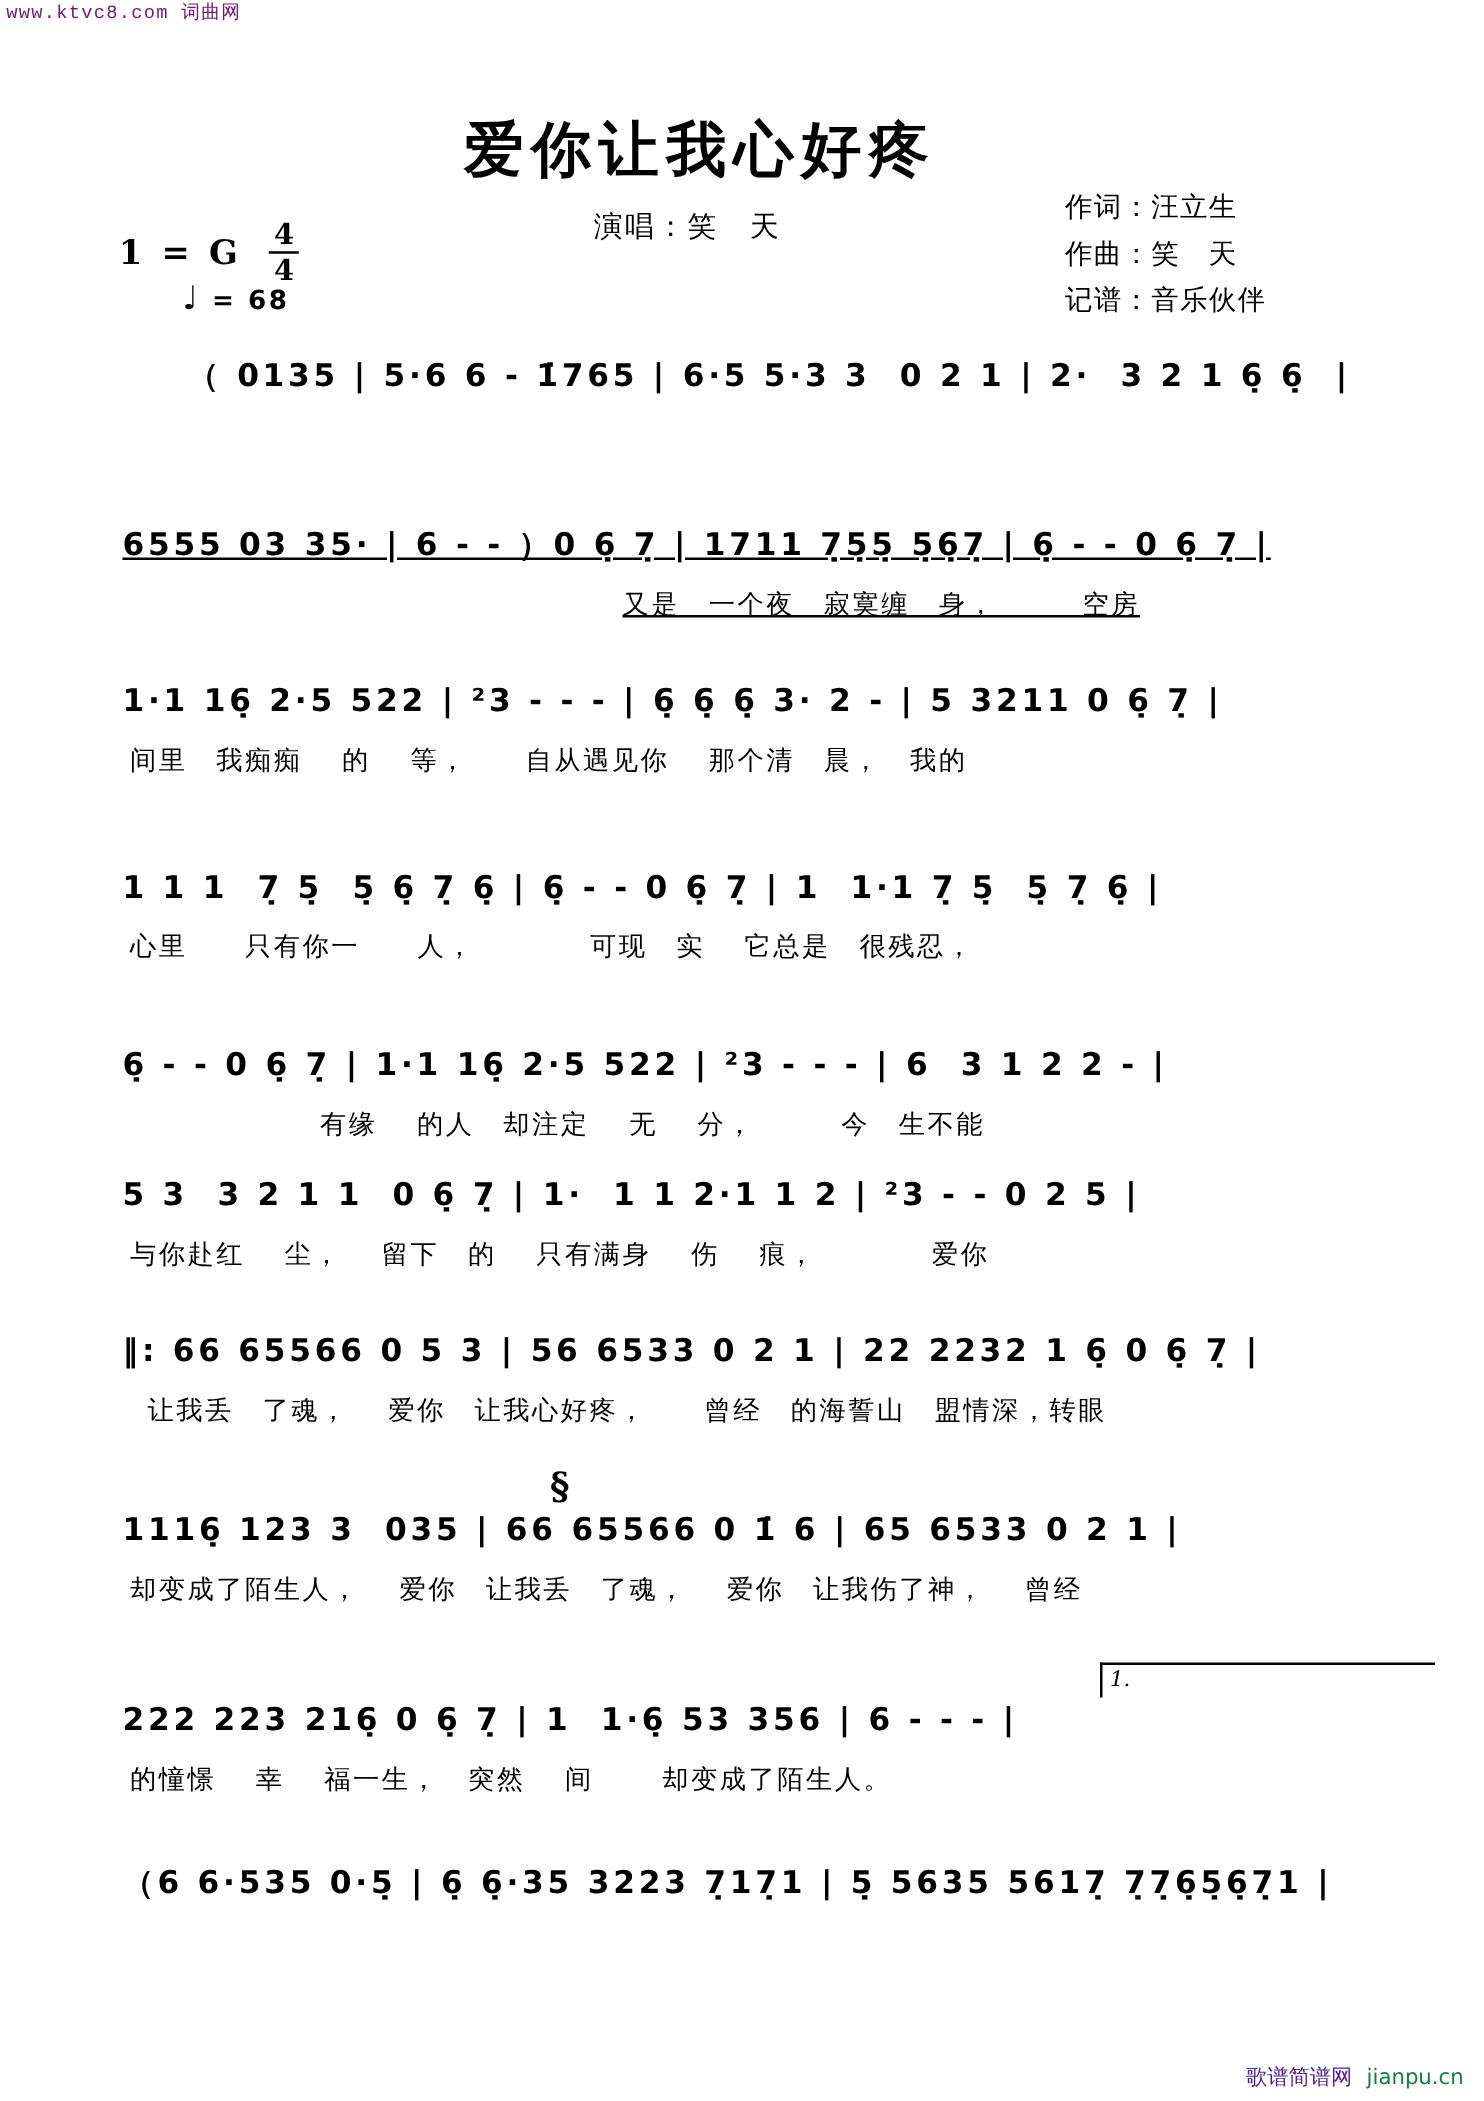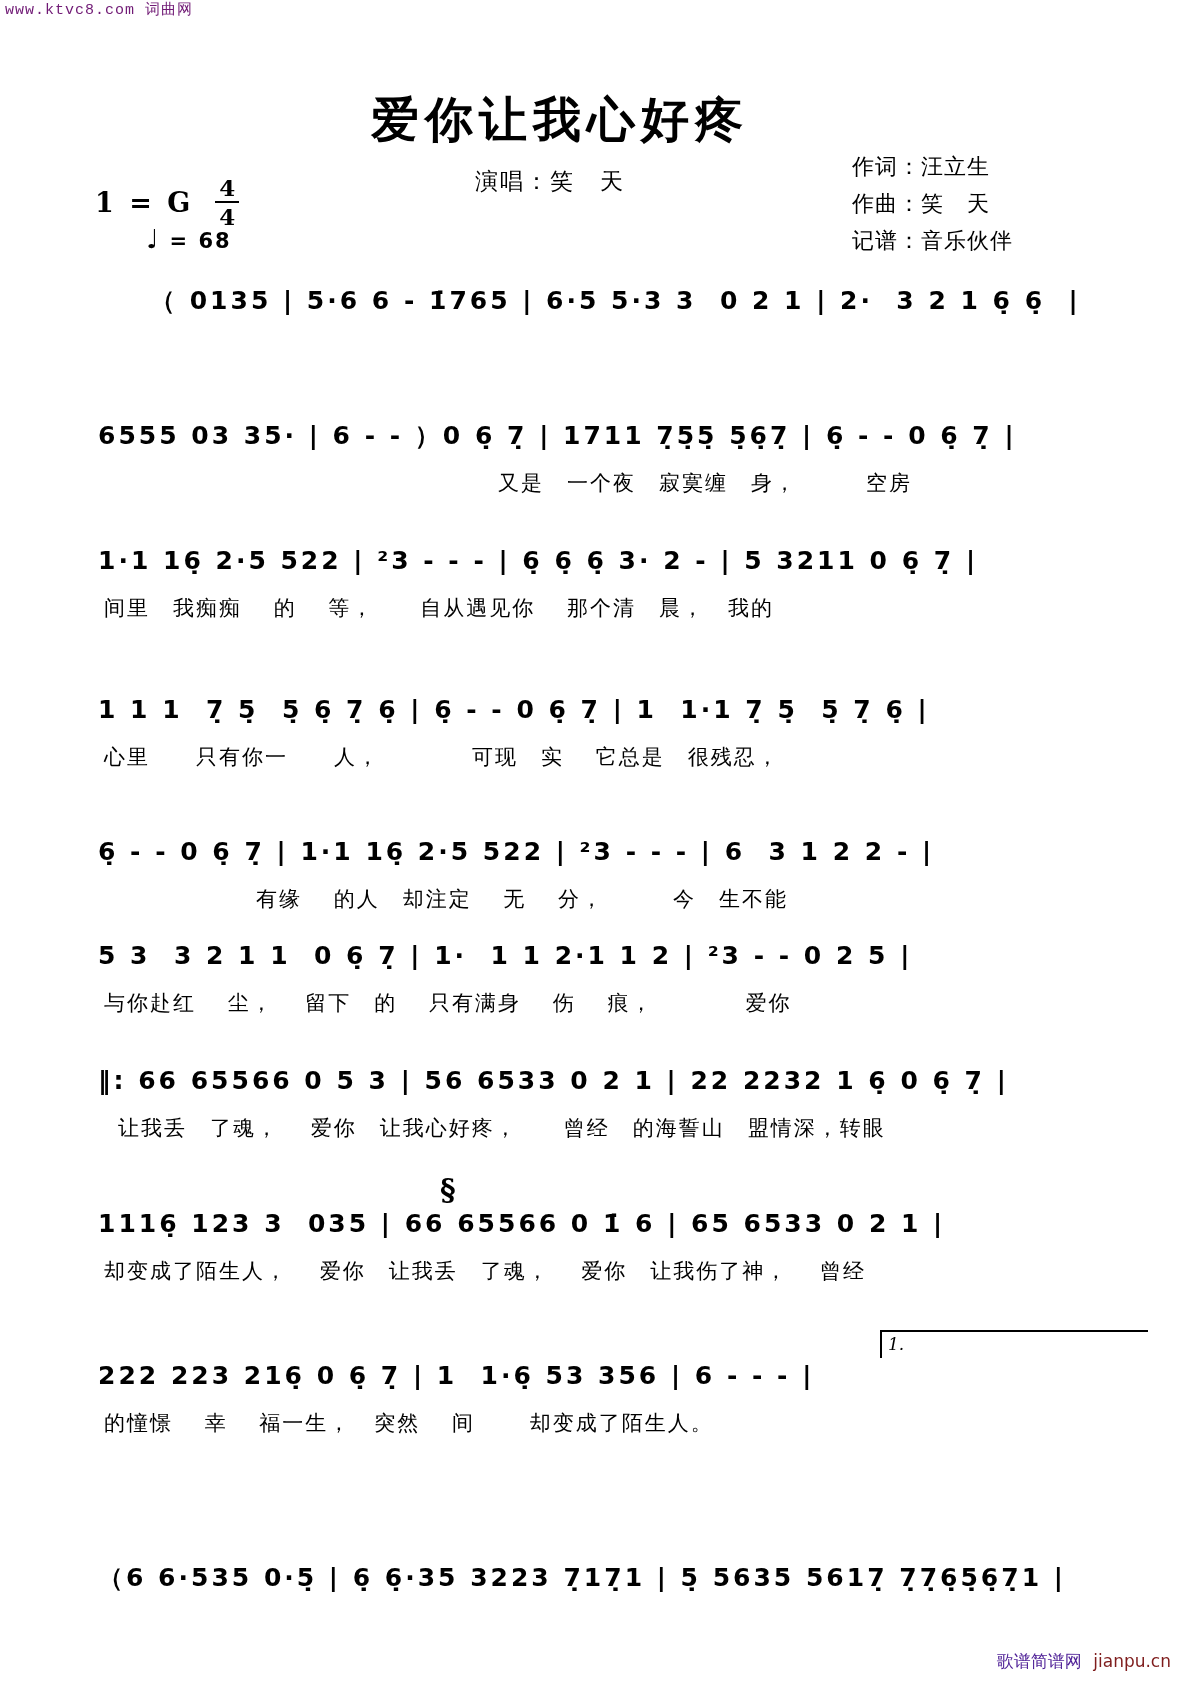--- a/index.html
+++ b/index.html
@@ -41,47 +41,47 @@
   .system{position:absolute;left:98px;width:950px;}
   .notation{
     font-family:"DejaVu Sans", sans-serif;font-weight:bold;
     font-size:25px;letter-spacing:3px;white-space:pre;line-height:36px;
   }
   .lyrics{
     font-size:21px;letter-spacing:2px;white-space:pre;line-height:30px;
     margin-top:14px;font-family:"DejaVu Serif", serif;
   }
   .sys0{top:283px;}  .sys0 .notation{padding-left:52px;}
-  .sys1{top:418px;}  .sys1 .lyrics{padding-left:400px;}
+  .sys1{top:418px;text-decoration:underline;}  .sys1 .lyrics{padding-left:400px;}
   .sys2{top:543px;}  .sys2 .lyrics{padding-left:6px;}
   .sys3{top:676px;margin-top:16px;}  .sys3 .lyrics{padding-left:6px;}
   .sys4{top:834px;}  .sys4 .lyrics{padding-left:158px;}
   .sys5{top:938px;}  .sys5 .lyrics{padding-left:6px;}
   .sys6{top:1063px;} .sys6 .lyrics{padding-left:20px;}
   .sys7{top:1206px;} .sys7 .lyrics{padding-left:6px;}
   .sys8{top:1358px;} .sys8 .lyrics{padding-left:6px;}
-  .sys9{top:1560px;}
+  .sys9{top:1488px;}
   .segno{
     position:absolute;left:440px;top:1172px;font-size:30px;font-weight:bold;
     font-family:"DejaVu Serif", serif;
   }
   .volta{
     position:absolute;left:880px;top:1330px;width:266px;height:26px;
     border-top:2px solid #000;border-left:2px solid #000;
   }
   .volta-label{
     position:absolute;left:6px;top:2px;font-size:17px;font-style:italic;
     font-family:"DejaVu Serif", serif;
   }
   .footer{
     position:absolute;right:16px;bottom:8px;font-size:17px;
     font-family:"DejaVu Sans", sans-serif;
   }
   .footer .site-name{color:#4c1d95;}
-  .footer .site-url{color:#7f1d1d;margin-left:6px;}
+  .footer .site-url{color:#15803d;margin-left:6px;}
 </style>
 </head>
 <body>
 
 <div class="watermark">www.ktvc8.com 词曲网</div>
 
 <div class="page-title">爱你让我心好疼</div>
 
 <div class="performer">演唱：笑　天</div>
 

